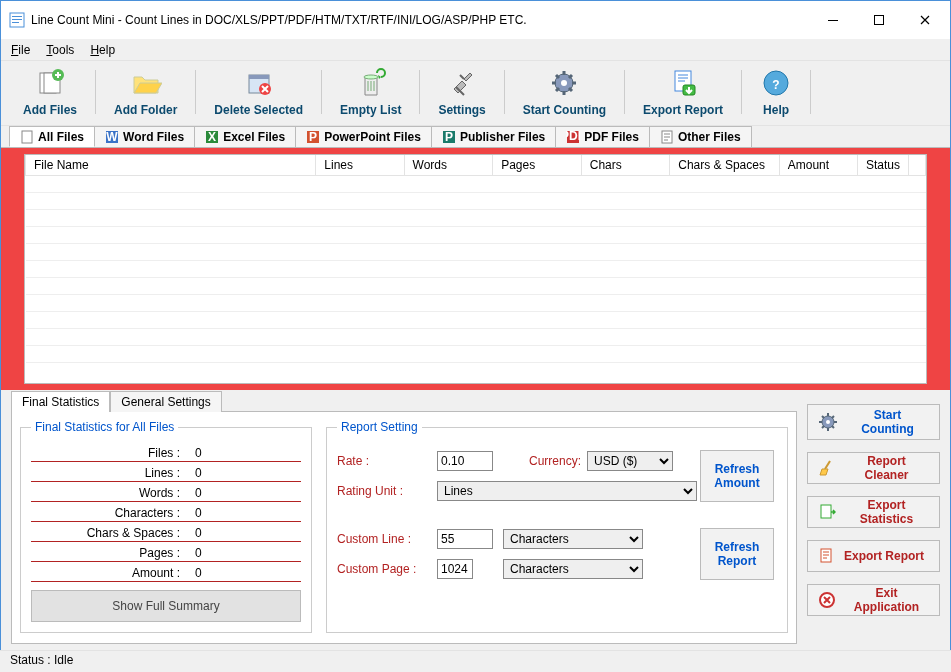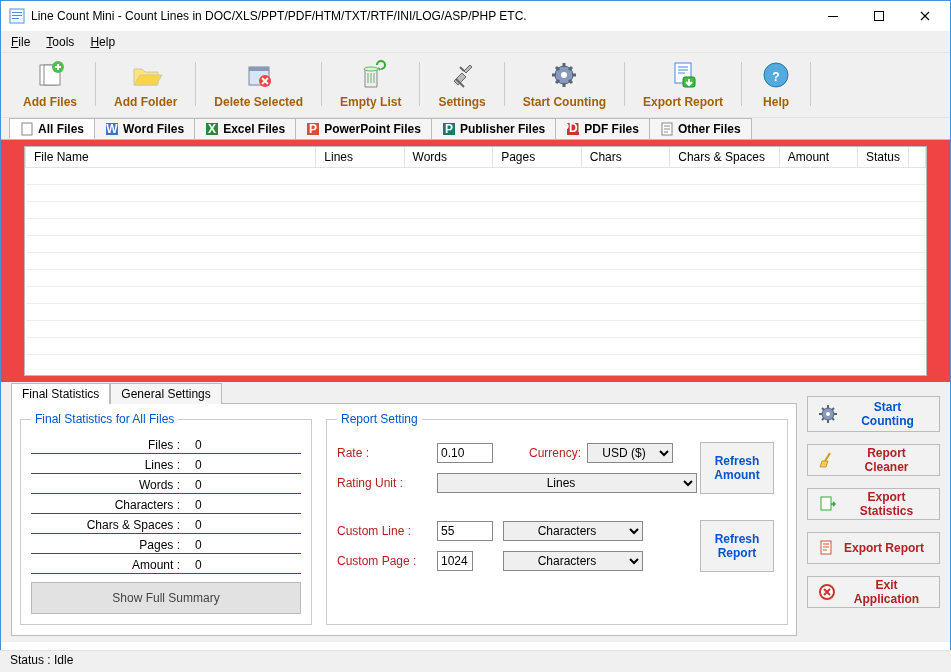--- a/index.html
+++ b/index.html
@@ -1,26 +1,26 @@
 <!DOCTYPE html>
 <html><head>
 <meta charset="utf-8">
 <style>
 * { box-sizing: border-box; margin: 0; padding: 0; font-family: "Segoe UI", Tahoma, sans-serif; font-size: 12px; }
 body { background: #fff; width: 951px; height: 672px; overflow: hidden; border: 1px solid #4a90d9; }
-.titlebar { height: 30px; background: #fff; display: flex; align-items: center; padding: 0 2px 0 8px; }
+.titlebar { height: 38px; background: #fff; display: flex; align-items: center; padding: 0 2px 0 8px; }
 .titlebar .ticon { width:16px; height:16px; margin-right:6px; }
 .titlebar .title { flex: 1; color: #000; font-size: 12px; }
 .winbtn { width: 46px; height: 28px; display: flex; align-items: center; justify-content: center; }
 .menubar { height: 22px; background: #f0f0f0; display: flex; align-items: center; padding: 0 10px; gap: 16px; border-bottom: 1px solid #e3e3e3;}
 .menubar span { text-decoration: underline; text-decoration-color: transparent; }
 .toolbar { background:#f0f0f0; display:flex; align-items:center; padding: 4px 10px 6px; gap:0; border-bottom:1px solid #e3e3e3;}
 .toolbtn { display:flex; flex-direction:column; align-items:center; padding: 2px 12px; gap:4px; cursor:default;}
 .toolbtn .ic { width:32px; height:32px; display:flex; align-items:center; justify-content:center; }
-.toolbtn .lbl { color:#a16207; font-weight:bold; font-size:12px; }
+.toolbtn .lbl { color:#0c4a6e; font-weight:bold; font-size:12px; }
 .tsep { width:1px; height:44px; background:#ccc; margin:0 6px; }
 .tabs { display:flex; padding: 0 8px; background:#f0f0f0; gap:0; height:22px; align-items:center; border-bottom:1px solid #bbb;}
 .tab { display:flex; align-items:center; gap:4px; padding:2px 10px; border:1px solid #bbb; background:#f5f5f5; border-bottom:none; height:21px; margin-right:-1px; font-weight:bold;}
 .tab.active { background:#fff; border-bottom:1px solid #fff; position:relative; z-index:1; }
 .tabic { width:14px; height:14px; }
 .body { padding:6px 23px; background:#ef4444;}
 .table-wrap { background:#fff; border:1px solid #bbb; height:230px; overflow:hidden;}
 table.main { width:100%; border-collapse:collapse; }
 table.main th { text-align:left; font-weight:normal; padding:3px 8px; background:#fff; border:1px solid #e3e3e3; border-top:none; font-size:12px; height:20px; white-space:nowrap;}
 table.main td { border-bottom:1px solid #eee; height:17px; padding:0 8px;}
@@ -35,21 +35,21 @@
 legend { color:#0055cc; padding:0 4px; font-size:12px;}
 .stats-fs { width:292px; }
 .stat-row { display:flex; align-items:center; border-bottom:1px solid #b22222; padding:0 4px 1px; margin-top:4px;}
 .stat-row .slabel { width:160px; text-align:right; padding-right:15px; }
 .stat-row .sval { }
 .show-sum { width:100%; height:32px; margin-top:8px; background:#e2e2e2; border:1px solid #bbb; color:#444;}
 .report-fs { flex:1; }
 .rp-grid { display:grid; grid-template-columns: 100px 66px 84px 110px 80px; align-items:center; row-gap:8px; }
 .rp-grid .red { color:#b22222; }
 input.tin {  border:1px solid #888; padding:1px 3px; font-size:12px; height:20px; }
-select.sel { border:1px solid #888; padding:0 2px; height:20px; font-size:12px; background:#efefef;text-align:center;}
+select.sel { border:1px solid #888; padding:0 2px; height:20px; font-size:12px; background:#efefef;}
 .refresh { grid-row: span 2; justify-self:center; width:74px; height:52px; border:1px solid #bbb; background:#f2f2f2; color:#0055cc; font-weight:bold; font-size:12px; line-height:1.2;}
 .vgap { height:10px; grid-column:1 / -1;}
 .big-btn { width:100%; height:32px; display:flex; align-items:center; gap:8px; padding:0 10px; background:#f2f2f2; border:1px solid #bbb; margin-bottom:12px; color:#b22222; font-weight:bold; font-size:13px; cursor:default;}
 .big-btn.primary { font-size:16px; color:#0055cc; height:36px;}
 .statusbar { position:absolute; bottom:0; left:0; right:0; height:22px; background:#f0f0f0; border-top:1px solid #e3e3e3; padding:2px 10px; font-size:12px;}
 svg { display:block; }
 </style>
 </head>
 <body>
 

